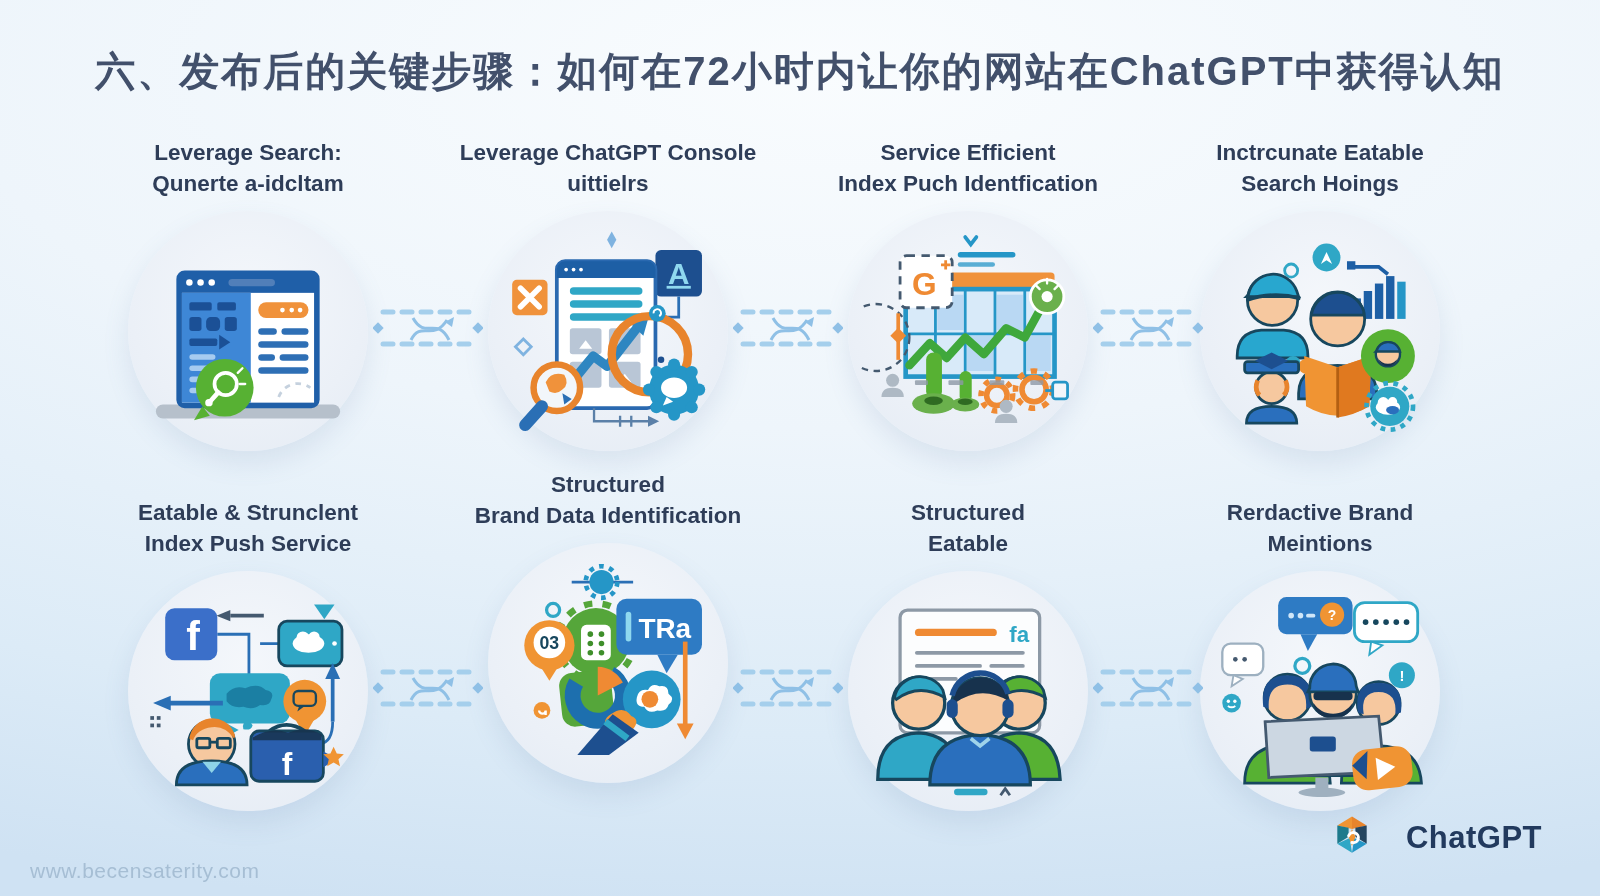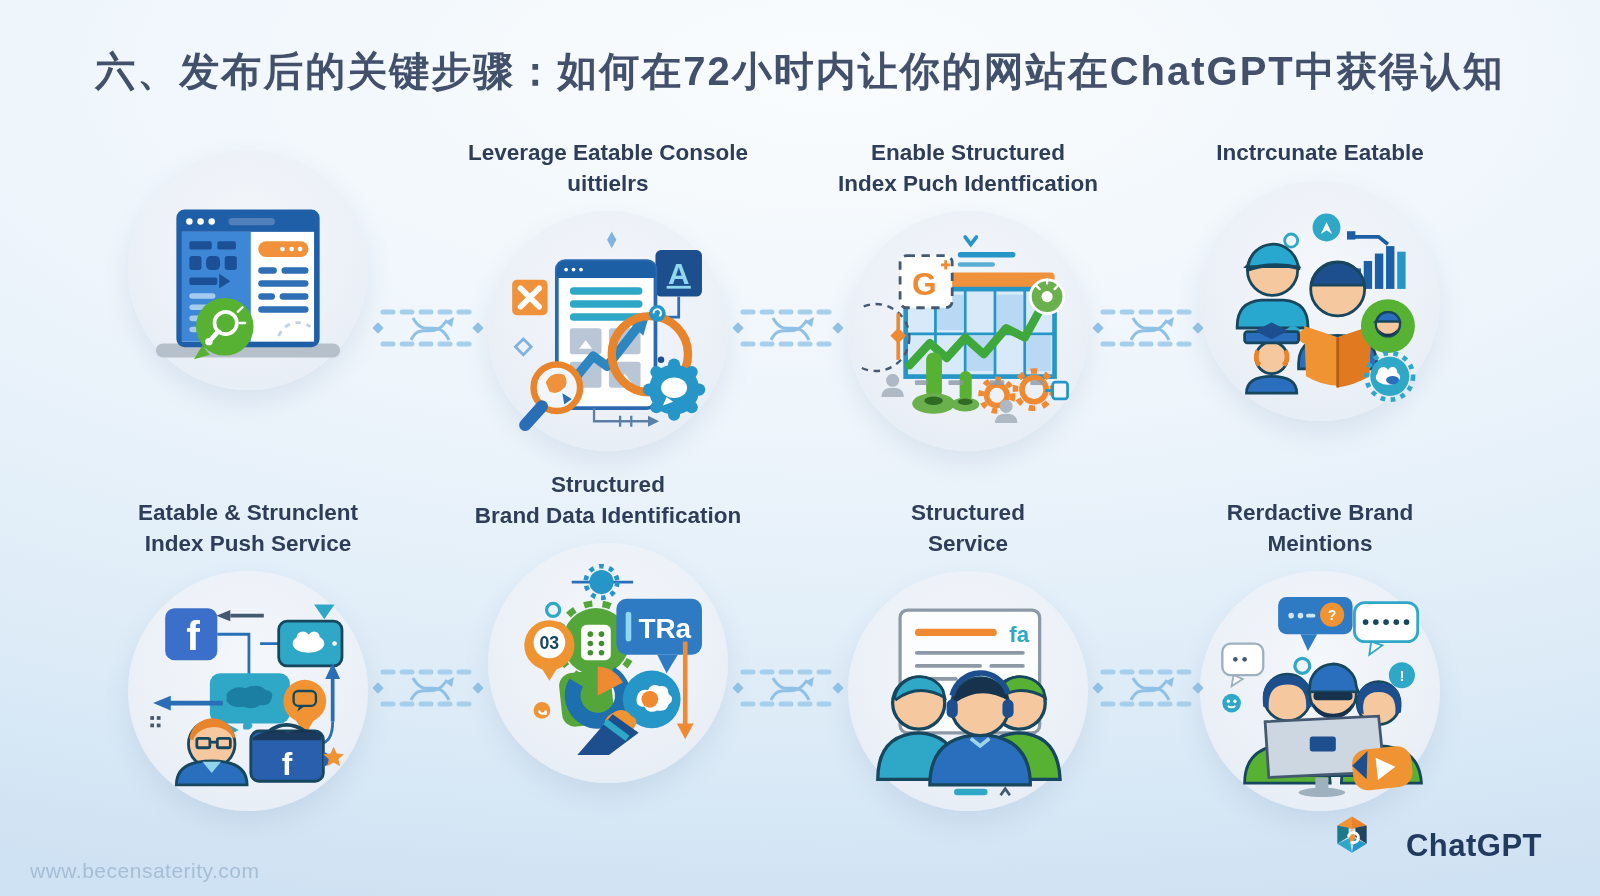--- a/index.html
+++ b/index.html
@@ -20,32 +20,36 @@
     margin:12px auto 0;width:240px;height:240px;border-radius:50%;
     background:radial-gradient(circle at 50% 38%, #f4f7fb 0%, #ebf0f7 62%, #e4ebf4 100%);
     box-shadow:0 12px 26px rgba(96,128,168,0.14);
     display:flex;align-items:center;justify-content:center;
   }
   .circle svg{width:214px;height:214px;}
   .connector{position:absolute;width:110px;height:64px;}
   .watermark{
     position:absolute;left:30px;top:836px;font-size:21px;color:#a6bed4;letter-spacing:.5px;margin-top:23px;
   }
-  .brand{position:absolute;right:58px;top:812px;display:flex;align-items:flex-end;gap:28px;}
+  .brand{position:absolute;right:58px;top:812px;display:flex;align-items:center;gap:28px;}
   .brand-text{font-size:31px;font-weight:bold;color:#223a5e;letter-spacing:.5px;}
   text{font-family:"Liberation Sans","DejaVu Sans",sans-serif;}
 </style>
 </head>
 <body>
 
 <div class="canvas">
 
   <div class="page-title">六、发布后的关键步骤：如何在72小时内让你的网站在ChatGPT中获得认知</div>
 
   <section class="card" style="left:83px;top:138px">
+    <h2 class="card-title">
+      <span class="l1">Leverage Search:</span>
+      <span class="l2">Qunerte a-idcltam</span>
+    </h2>
     <div class="circle">
       <svg viewBox="0 0 230 230">
         <rect x="16" y="194" width="198" height="15" rx="7.5" fill="#b6c0cb"></rect>
         <rect x="38" y="50" width="154" height="148" rx="9" fill="#1f5fa8"></rect>
         <circle cx="52" cy="63" r="3.5" fill="#fff"></circle>
           <circle cx="64" cy="63" r="3.5" fill="#fff"></circle>
           <circle cx="76" cy="63" r="3.5" fill="#fff"></circle>
         <rect x="94" y="59" width="50" height="8" rx="4" fill="#517fb9"></rect>
         <rect x="44" y="74" width="142" height="118" fill="#ffffff"></rect>
         <rect x="44" y="74" width="74" height="118" fill="#3e87d6"></rect>
@@ -84,21 +88,21 @@
           <path d="M83,181 l-8,9" stroke="#fff" stroke-width="5" stroke-linecap="round"></path>
           <circle cx="73" cy="192" r="4" fill="#fff"></circle>
           <path d="M104,160 l5,-5 M106,172 h6" stroke="#fff" stroke-width="2.5" stroke-linecap="round"></path>
         </g>
       </svg>
     </div>
   </section>
 
   <section class="card" style="left:443px;top:138px">
     <h2 class="card-title">
-      <span class="l1">Leverage Eatable Console</span>
+      <span class="l1">Leverage ChatGPT Console</span>
       <span class="l2">uittielrs</span>
     </h2>
     <div class="circle">
       <svg viewBox="0 0 230 230">
         <path d="M119,8 l5,9 -5,9 -5,-9 z" fill="#7fb3e0"></path>
         <rect x="12" y="60" width="38" height="38" rx="5" fill="#f0923b"></rect>
         <path d="M21,69 L41,89 M41,69 L21,89" stroke="#fff" stroke-width="6" stroke-linecap="round"></path>
         <rect x="18" y="126" width="12" height="12" transform="rotate(45 24 132)" fill="none" stroke="#7fb3e0" stroke-width="3"></rect>
         <rect x="166" y="28" width="50" height="50" rx="6" fill="#1d4f8f"></rect>
         <text x="191" y="64" font-size="32" font-weight="bold" fill="#8fd8ef" text-anchor="middle">A</text>
@@ -149,21 +153,21 @@
           <path d="M44,196 L26,216" stroke="#2a6fb5" stroke-width="13" stroke-linecap="round"></path>
         </g>
         <path d="M100,198 v14 h58 M128,206 v12 M140,206 v12" fill="none" stroke="#5b80a8" stroke-width="2.5"></path>
         <path d="M158,206 l12,6 -12,6 z" fill="#5b80a8"></path>
       </svg>
     </div>
   </section>
 
   <section class="card" style="left:803px;top:138px">
     <h2 class="card-title">
-      <span class="l1">Enable Structured</span>
+      <span class="l1">Service Efficient</span>
       <span class="l2">Index Puch Identfication</span>
     </h2>
     <div class="circle">
       <svg viewBox="0 0 230 230">
         <path d="M112,14 l6,8 6,-8" stroke="#2596c7" stroke-width="4" fill="none" stroke-linecap="round"></path>
         <rect x="104" y="30" width="62" height="6" rx="3" fill="#2596c7"></rect>
         <rect x="104" y="41" width="40" height="5" rx="2.5" fill="#2596c7" opacity="0.75"></rect>
         <rect x="56" y="52" width="152" height="18" rx="4" fill="#f0923b"></rect>
         <rect x="48" y="70" width="160" height="94" fill="#d8eaf9" stroke="#2596c7" stroke-width="5"></rect>
         <g fill="#b9d8f3">
@@ -217,20 +221,21 @@
           <rect x="138" y="168" width="16" height="5" rx="1"></rect>
             <rect x="182" y="168" width="14" height="5" rx="1"></rect>
         </g>
       </svg>
     </div>
   </section>
 
   <section class="card" style="left:1155px;top:138px">
     <h2 class="card-title">
       <span class="l1">Inctrcunate Eatable</span>
+      <span class="l2">Search Hoings</span>
     </h2>
     <div class="circle">
       <svg viewBox="0 0 230 230">
         <circle cx="84" cy="50" r="7" fill="none" stroke="#2fa7c6" stroke-width="3"></circle>
         <circle cx="152" cy="112" r="6" fill="none" stroke="#2fa7c6" stroke-width="3"></circle>
         <circle cx="122" cy="36" r="15" fill="#2fa7c6"></circle>
         <path d="M116,43 l6,-13 6,13 -6,-4 z" fill="#fff"></path>
         <g fill="#1d5fa5">
           <rect x="150" y="80" width="9" height="22"></rect>
             <rect x="162" y="72" width="9" height="30"></rect>
@@ -400,21 +405,21 @@
         </g>
         <circle cx="44" cy="166" r="9" fill="#f09433"></circle>
         <path d="M41,166 a3.5,3.5 0 1 0 7,0 v5" stroke="#fff" stroke-width="2.5" fill="none"></path>
       </svg>
     </div>
   </section>
 
   <section class="card" style="left:803px;top:498px">
     <h2 class="card-title">
       <span class="l1">Structured</span>
-      <span class="l2">Service</span>
+      <span class="l2">Eatable</span>
     </h2>
     <div class="circle">
       <svg viewBox="0 0 230 230">
         <rect x="42" y="28" width="150" height="132" rx="8" fill="#fcfdfe" stroke="#8d99a6" stroke-width="3.5"></rect>
         <rect x="58" y="48" width="88" height="8" rx="4" fill="#ef8a33"></rect>
         <text x="170" y="62" font-size="24" font-weight="bold" fill="#2fa7c6" text-anchor="middle">fa</text>
         <g fill="#8d99a6">
           <rect x="58" y="72" width="118" height="4" rx="2"></rect>
             <rect x="58" y="86" width="72" height="4" rx="2"></rect>
           <rect x="138" y="86" width="38" height="4" rx="2"></rect>

